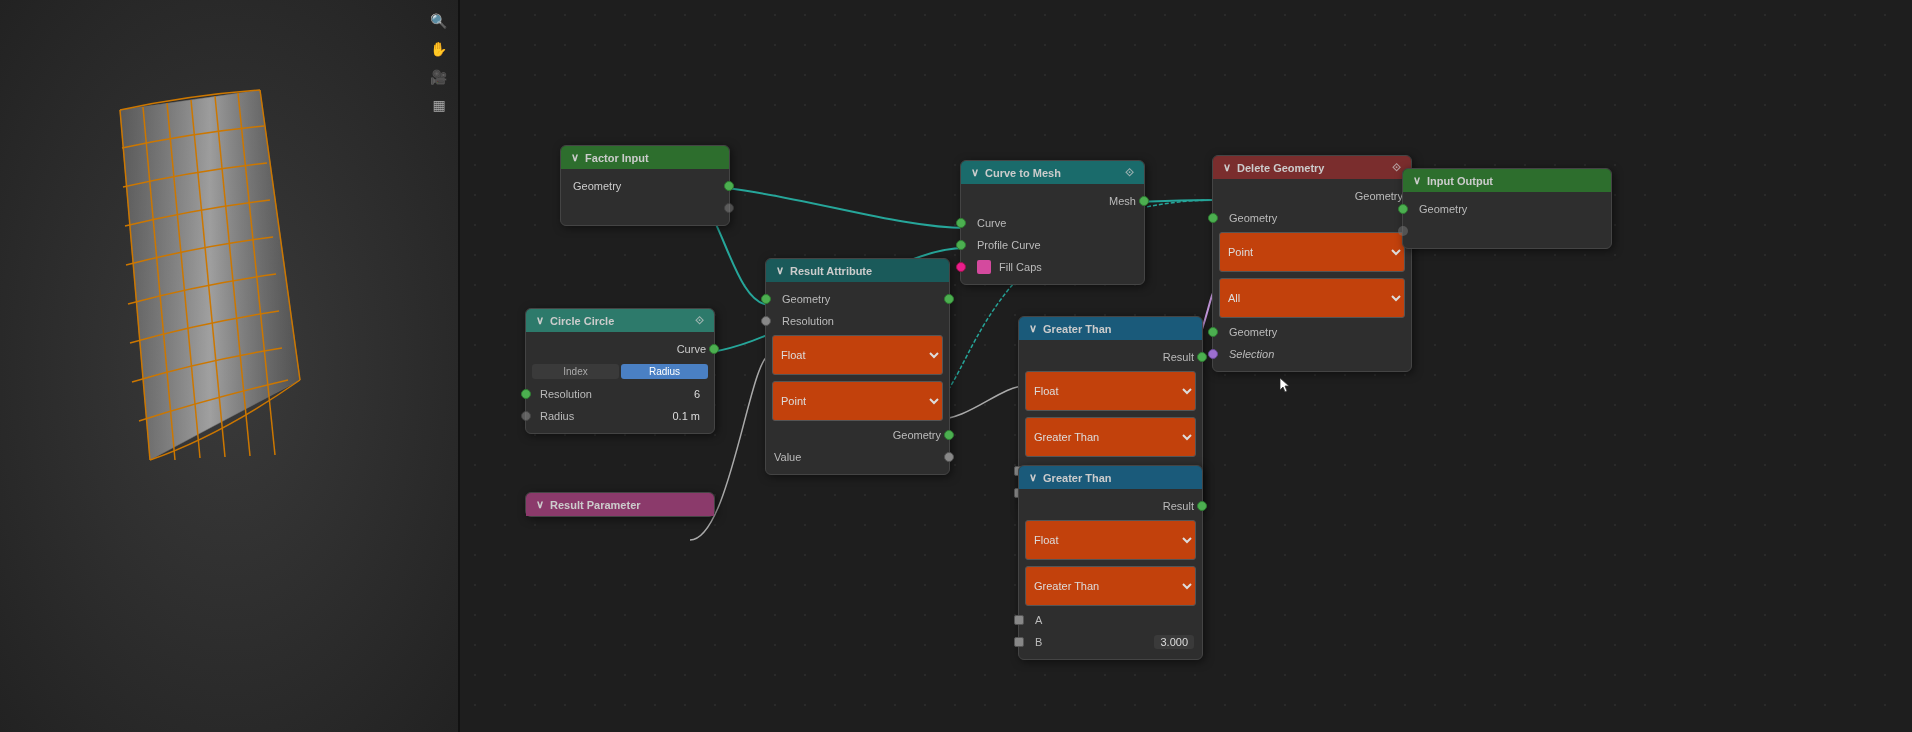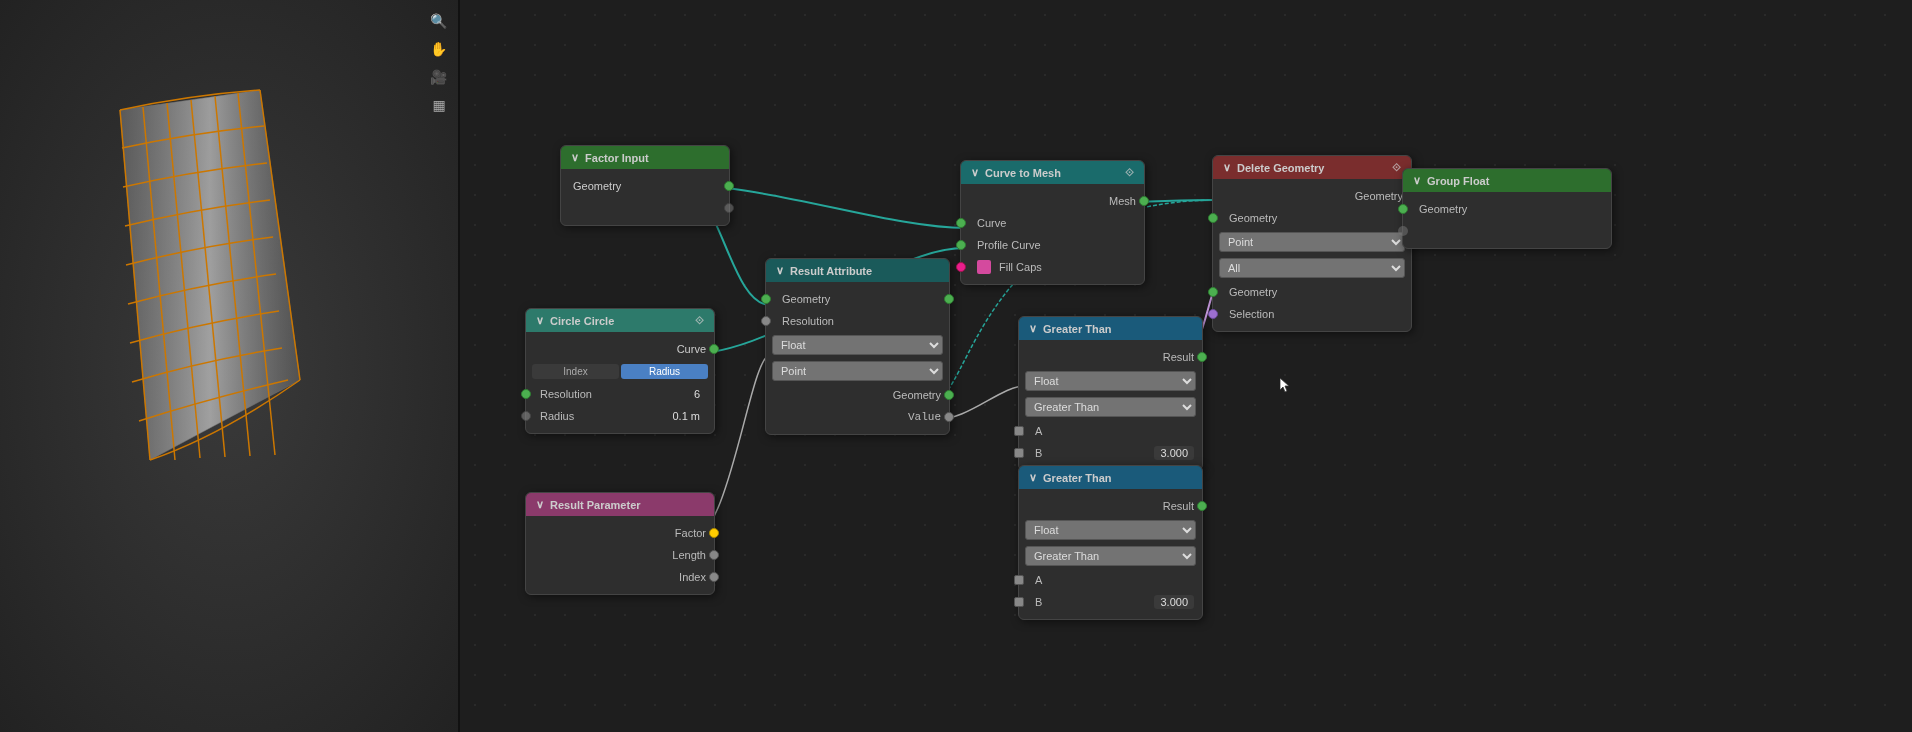--- a/index.html
+++ b/index.html
@@ -140,25 +140,25 @@
     }
 
     
     .node-curve-to-mesh {
       left: 500px;
       top: 160px;
     }
 
     
     .dropdown {
-      background: #737373;
+      background: #c2410c;
       border: 1px solid #555;
       color: #ddd;
       font-size: 11px;
-      padding: 2px 4px;
+      padding: 12px 4px;
       border-radius: 3px;
       width: 100%;
     }
     .tab-btn {
       flex: 1;
       padding: 2px 6px;
       font-size: 10px;
       border-radius: 3px;
       border: none;
       cursor: pointer;
@@ -309,34 +309,20 @@
         </div>
       </div>
     </div>
   </div>
 
   <div class="node node-spline-param" style="left:65px; top:492px; min-width:190px;">
     <div class="node-header" style="background:#8b3a6b;">
       <span>∨</span>
       <span>Result Parameter</span>
     </div>
-    <div class="node-body">
-      <div class="node-row" style="justify-content:flex-end;">
-        <span style="font-size:11px; color:#bbb;">Factor</span>
-        <span class="socket socket-right" style="right:-5px; top:50%; transform:translateY(-50%); background:#ffcc00; border:1.5px solid #aa8800; width:10px; height:10px; border-radius:50%; position:absolute;"></span>
-      </div>
-      <div class="node-row" style="justify-content:flex-end;">
-        <span style="font-size:11px; color:#bbb;">Length</span>
-        <span class="socket socket-gray socket-right" style="right:-5px; top:50%; transform:translateY(-50%); position:absolute;"></span>
-      </div>
-      <div class="node-row" style="justify-content:flex-end;">
-        <span style="font-size:11px; color:#bbb;">Index</span>
-        <span class="socket socket-gray socket-right" style="right:-5px; top:50%; transform:translateY(-50%); position:absolute;"></span>
-      </div>
-    </div>
   </div>
 
   <div class="node node-capture-attr" style="left:305px; top:258px; min-width:185px;">
     <div class="node-header" style="background:#1a5a5a;">
       <span>∨</span>
       <span>Result Attribute</span>
     </div>
     <div class="node-body">
       <div class="node-row">
         <span class="socket socket-green" style="left:-5px; top:50%; transform:translateY(-50%); position:absolute;"></span>
@@ -360,21 +346,21 @@
         <select class="dropdown">
           <option>Point</option>
           <option>Edge</option>
           <option>Face</option>
         </select>
       </div>
       <div class="node-row" style="justify-content:flex-end; position:relative;">
         <span style="font-size:11px; color:#bbb;">Geometry</span>
         <span class="socket socket-green" style="right:-5px; top:50%; transform:translateY(-50%); position:absolute;"></span>
       </div>
-      <div class="node-row" style="justify-content:flex-end; position:relative;font-family:Liberation Mono, monospace;">
+      <div class="node-row" style="justify-content:flex-start; position:relative;">
         <span style="font-size:11px; color:#bbb;">Value</span>
         <span class="socket socket-gray" style="right:-5px; top:50%; transform:translateY(-50%); position:absolute;"></span>
       </div>
     </div>
   </div>
 
   <div class="node node-curve-to-mesh" style="left:500px; top:160px; min-width:185px;">
     <div class="node-header header-teal">
       <span>∨</span>
       <span>Curve to Mesh</span>
@@ -496,29 +482,29 @@
           <option>All</option>
           <option>Only Realized</option>
         </select>
       </div>
       <div class="node-row" style="position:relative;">
         <span class="socket socket-green" style="left:-5px; top:50%; transform:translateY(-50%); position:absolute;"></span>
         <span style="font-size:11px; color:#bbb; padding-left:8px;">Geometry</span>
       </div>
       <div class="node-row" style="position:relative;">
         <span style="left:-5px; top:50%; transform:translateY(-50%); position:absolute; width:10px; height:10px; border-radius:50%; background:#9c6fcf; border:1.5px solid #6a4a99;"></span>
-        <span style="font-size:11px; color:#bbb; padding-left:8px;">Selection</span>
+        <span style="font-size:11px; color:#bbb; padding-left:8px;font-style:italic;">Selection</span>
       </div>
     </div>
   </div>
 
   <div class="node" style="left:942px; top:168px; min-width:210px;">
     <div class="node-header header-green">
       <span>∨</span>
-      <span>Group Float</span>
+      <span>Input Output</span>
     </div>
     <div class="node-body">
       <div class="node-row" style="position:relative;">
         <span class="socket socket-green" style="left:-5px; top:50%; transform:translateY(-50%); position:absolute;"></span>
         <span style="font-size:11px; color:#bbb; padding-left:8px;">Geometry</span>
       </div>
       <div class="node-row" style="justify-content:flex-start;">
         <span style="left:-5px; top:50%; transform:translateY(-50%); position:absolute; width:10px; height:10px; border-radius:50%; background:#777; opacity:0.5;"></span>
       </div>
     </div>

